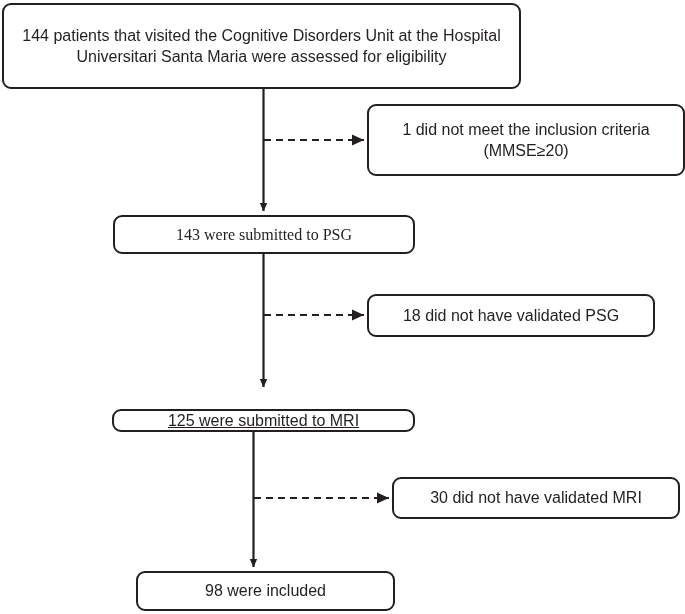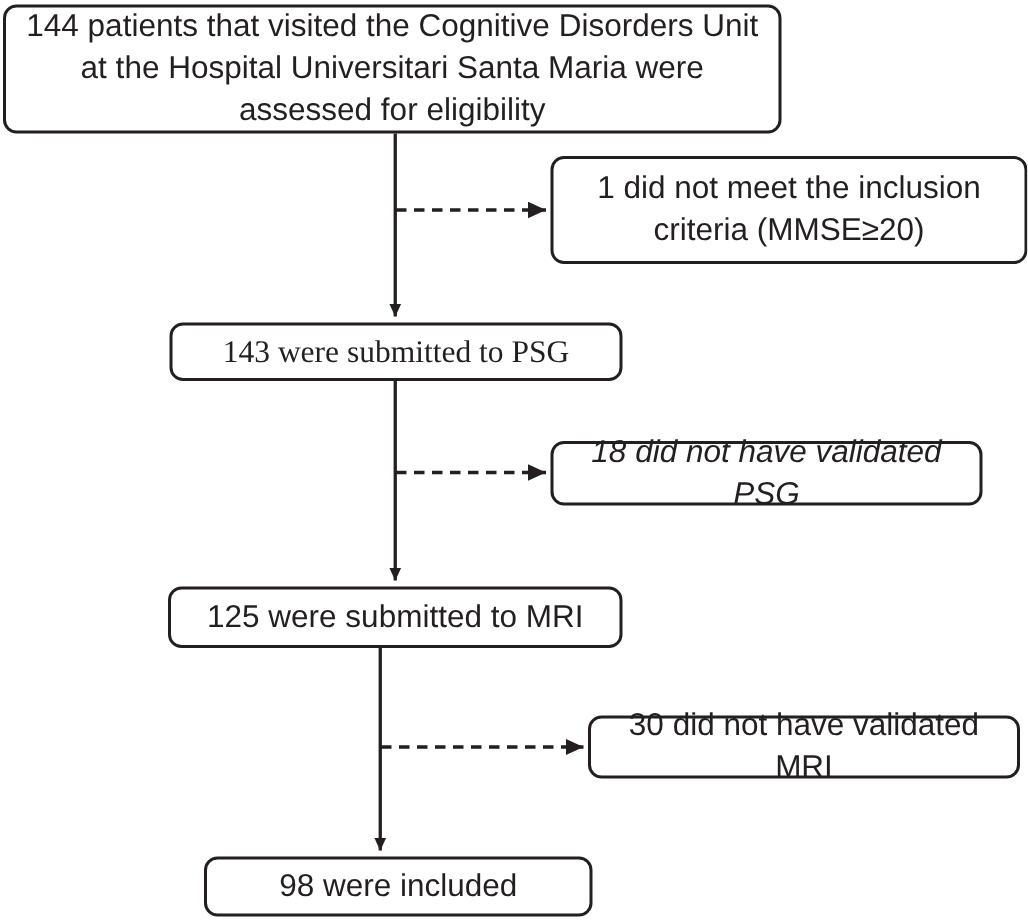--- a/index.html
+++ b/index.html
@@ -26,33 +26,33 @@
     position: absolute;
     box-sizing: border-box;
     border: 2.5px solid #231f20;
     border-radius: 9px;
     background: #ffffff;
     display: flex;
     align-items: center;
     justify-content: center;
     text-align: center;
     color: #231f20;
-    font-size: 21px;
+    font-size: 16px;
     line-height: 1.33;
     padding: 2px 8px;
   }
   .node-text {
     display: block;
     width: 100%;
   }
   #node-assessed  { left: 2px;   top: 3px;   width: 519px; height: 86px; }
   #node-excl-1    { left: 367px; top: 104px; width: 318px; height: 72px; }
   #node-psg       { left: 113px; top: 215px; width: 302px; height: 39px; font-family: Liberation Serif, serif; }
-  #node-excl-18   { left: 367px; top: 294px; width: 288px; height: 43px; font-style: italic; }
-  #node-mri       { left: 112px; top: 391px; width: 303px; height: 41px; }
+  #node-excl-18   { left: 367px; top: 294px; width: 288px; height: 43px; }
+  #node-mri       { left: 112px; top: 409px; width: 303px; height: 23px; text-decoration: underline; }
   #node-excl-27   { left: 392px; top: 477px; width: 288px; height: 42px; }
   #node-included  { left: 136px; top: 571px; width: 259px; height: 40px; justify-content: center; }
 </style>
 </head>
 <body>
 
 <div id="flow-root">
 
   <svg id="flow-svg" viewBox="0 0 685 614" xmlns="http://www.w3.org/2000/svg">
     <defs>

